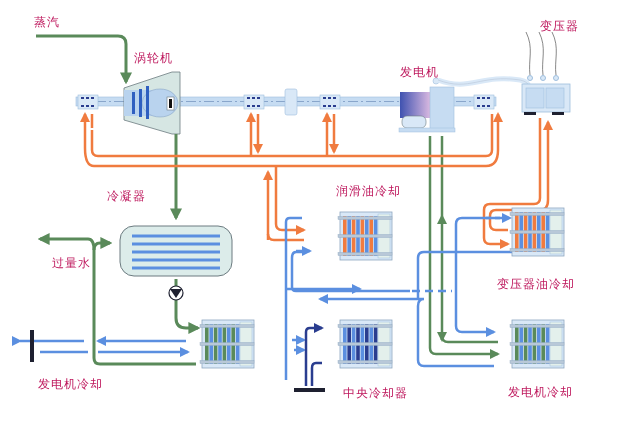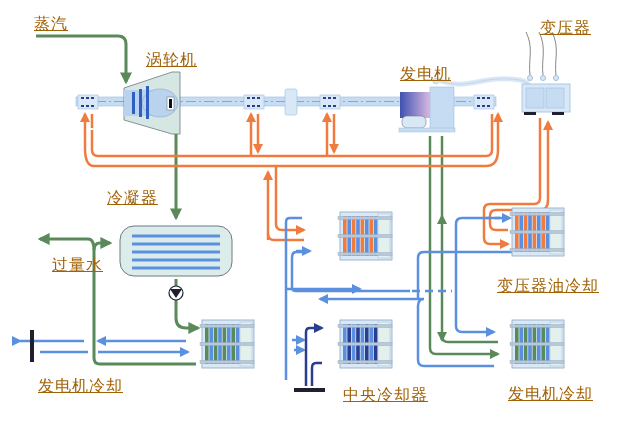--- a/index.html
+++ b/index.html
@@ -1,19 +1,19 @@
 <!DOCTYPE html>
 <html><head>
 <meta charset="utf-8">
 <style>
   html,body{margin:0;padding:0;background:#ffffff;}
   #stage{position:relative;width:620px;height:421px;overflow:hidden;background:#ffffff;
     font-family:"DejaVu Sans",sans-serif;}
   svg{position:absolute;left:0;top:0;}
-  .lbl{position:absolute;font-size:16px;color:#a16207;white-space:nowrap;letter-spacing:1px;text-decoration:underline;}
+  .lbl{position:absolute;font-size:12px;color:#be185d;white-space:nowrap;letter-spacing:1px;}
 </style>
 </head>
 <body>
 
 <div id="stage">
 <svg width="620" height="421" viewBox="0 0 620 421">
   <defs>
     <marker id="aG" viewBox="0 0 10 10" refX="8" refY="5" markerWidth="4" markerHeight="4" orient="auto">
           <path d="M0,0 L10,5 L0,10 z" fill="#5a8a5a"></path>
         </marker>
@@ -256,22 +256,23 @@
           <rect x="541.4" y="324" width="3.6" height="40" fill="#5a8a5a"></rect>
           <rect x="545.8" y="324" width="3.6" height="40" fill="#5b8fe0"></rect>
           <rect x="510" y="324.5" width="54" height="3" fill="#b8c8d8" stroke="#8ea7c0" stroke-width="0.4"></rect>
           <rect x="510" y="342.5" width="54" height="3" fill="#b8c8d8" stroke="#8ea7c0" stroke-width="0.4"></rect>
           <rect x="510" y="360.5" width="54" height="3" fill="#b8c8d8" stroke="#8ea7c0" stroke-width="0.4"></rect>
         </g>
       </g>
 </svg>
 
 <div class="lbl" style="left:34px;top:14px;">蒸汽</div>
-<div class="lbl" style="left:146px;top:50px;text-align:center;">涡轮机</div>
+<div class="lbl" style="left:134px;top:50px;text-align:center;">涡轮机</div>
 <div class="lbl" style="left:400px;top:64px;">发电机</div>
 <div class="lbl" style="left:540px;top:18px;">变压器</div>
 <div class="lbl" style="left:107px;top:188px;">冷凝器</div>
 <div class="lbl" style="left:52px;top:255px;">过量水</div>
 <div class="lbl" style="left:38px;top:376px;">发电机冷却</div>
+<div class="lbl" style="left:336px;top:183px;">润滑油冷却</div>
 <div class="lbl" style="left:343px;top:385px;text-align:center;">中央冷却器</div>
 <div class="lbl" style="left:497px;top:276px;">变压器油冷却</div>
 <div class="lbl" style="left:508px;top:384px;">发电机冷却</div>
 </div>
 
 </body></html>

